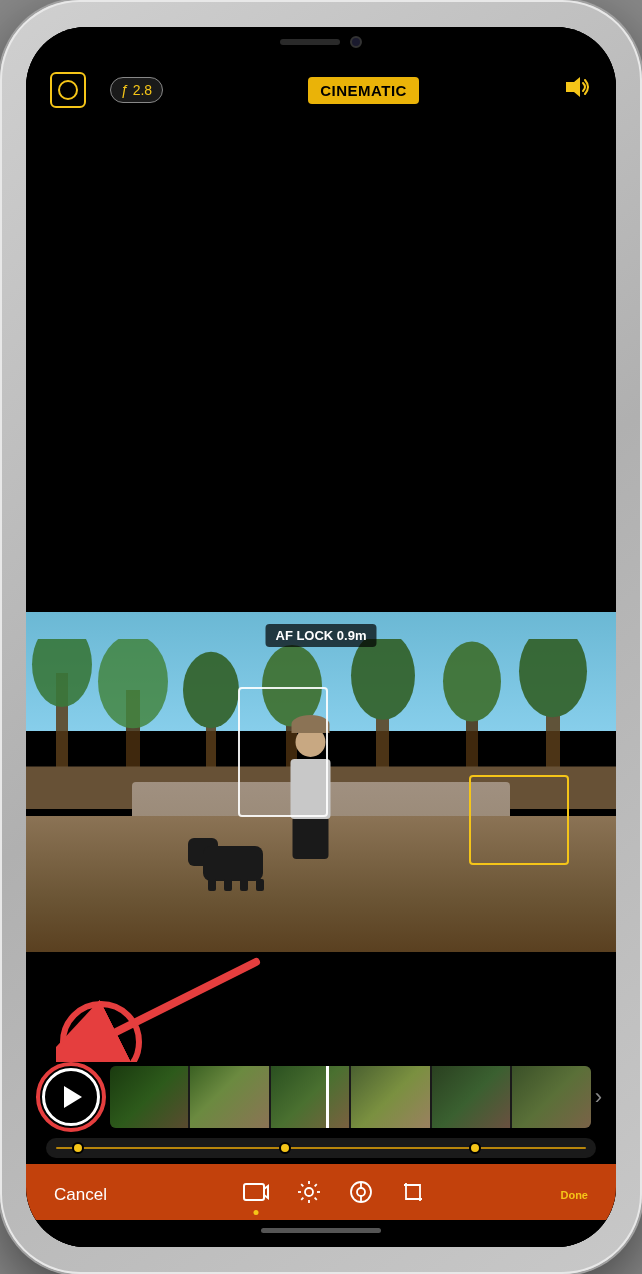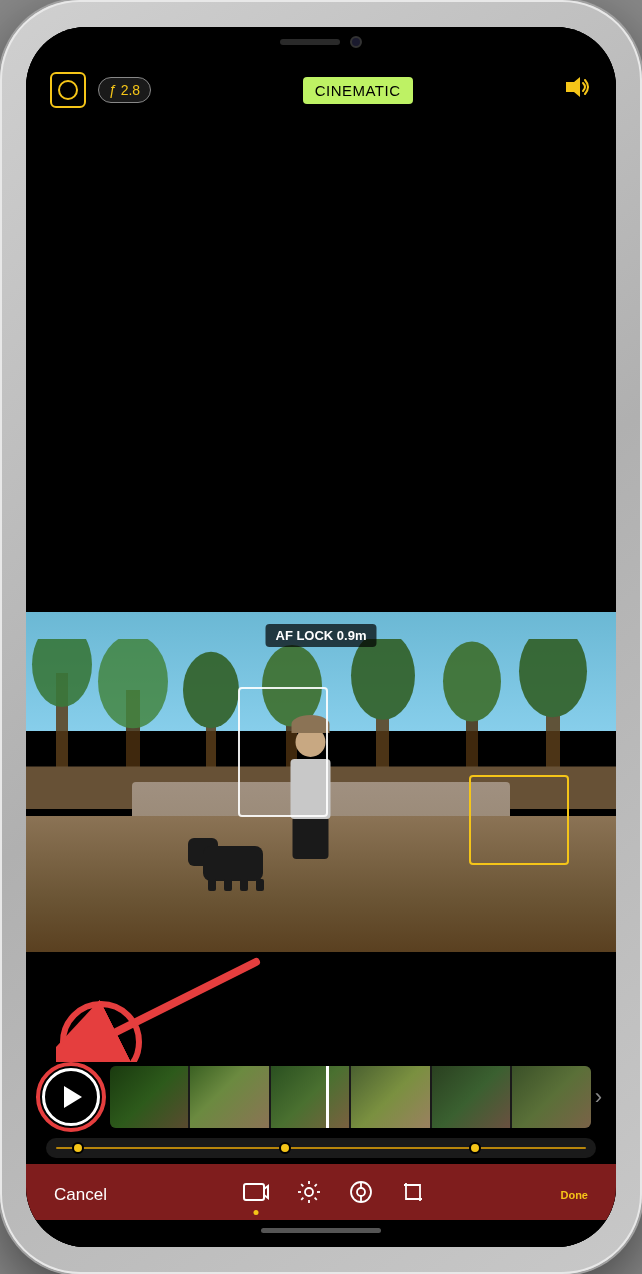--- a/index.html
+++ b/index.html
@@ -82,21 +82,21 @@
       justify-content: space-between;
       padding: 45px 24px 12px 24px;
       background: #000;
       position: relative;
       z-index: 5;
     }
 
     .toolbar-left {
       display: flex;
       align-items: center;
-      gap: 12px;
+      gap: 24px;
     }
 
     .focus-icon {
       width: 36px;
       height: 36px;
       border: 2px solid #f5c518;
       border-radius: 6px;
       display: flex;
       align-items: center;
       justify-content: center;
@@ -115,24 +115,24 @@
       background: #1a1a1a;
       border: 1.5px solid #888;
       border-radius: 20px;
       padding: 4px 10px;
       color: #f5c518;
       font-size: 14px;
       font-weight: 500;
     }
 
     .cinematic-badge {
-      background: #bef264;
+      background: #eab308;
       color: #000;
       font-size: 15px;
-      font-weight: 400;
+      font-weight: 700;
       padding: 5px 12px;
       border-radius: 4px;
       letter-spacing: 0.5px;
     }
 
     .sound-icon {
       color: #f5c518;
       font-size: 24px;
     }
 
@@ -425,21 +425,21 @@
     .track-dot:nth-child(1) { left: 5%; }
     .track-dot:nth-child(2) { left: 40%; }
     .track-dot:nth-child(3) { left: 75%; }
 
     
     .bottom-toolbar {
       display: flex;
       align-items: center;
       justify-content: space-between;
       padding: 16px 28px 10px 28px;
-      background: #7f1d1d;
+      background: #c2410c;
     }
 
     .btn-cancel {
       color: #fff;
       font-size: 17px;
       font-weight: 400;
       background: none;
       border: none;
       cursor: pointer;
     }

